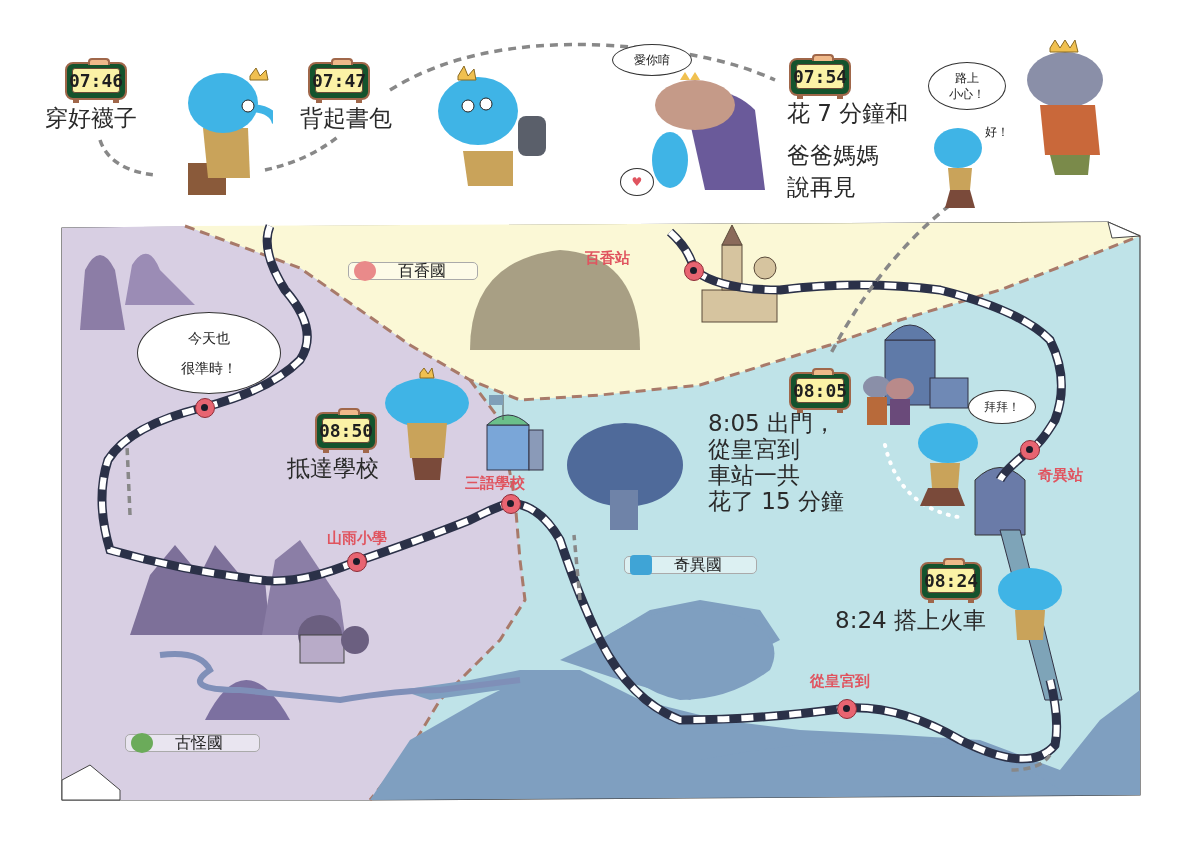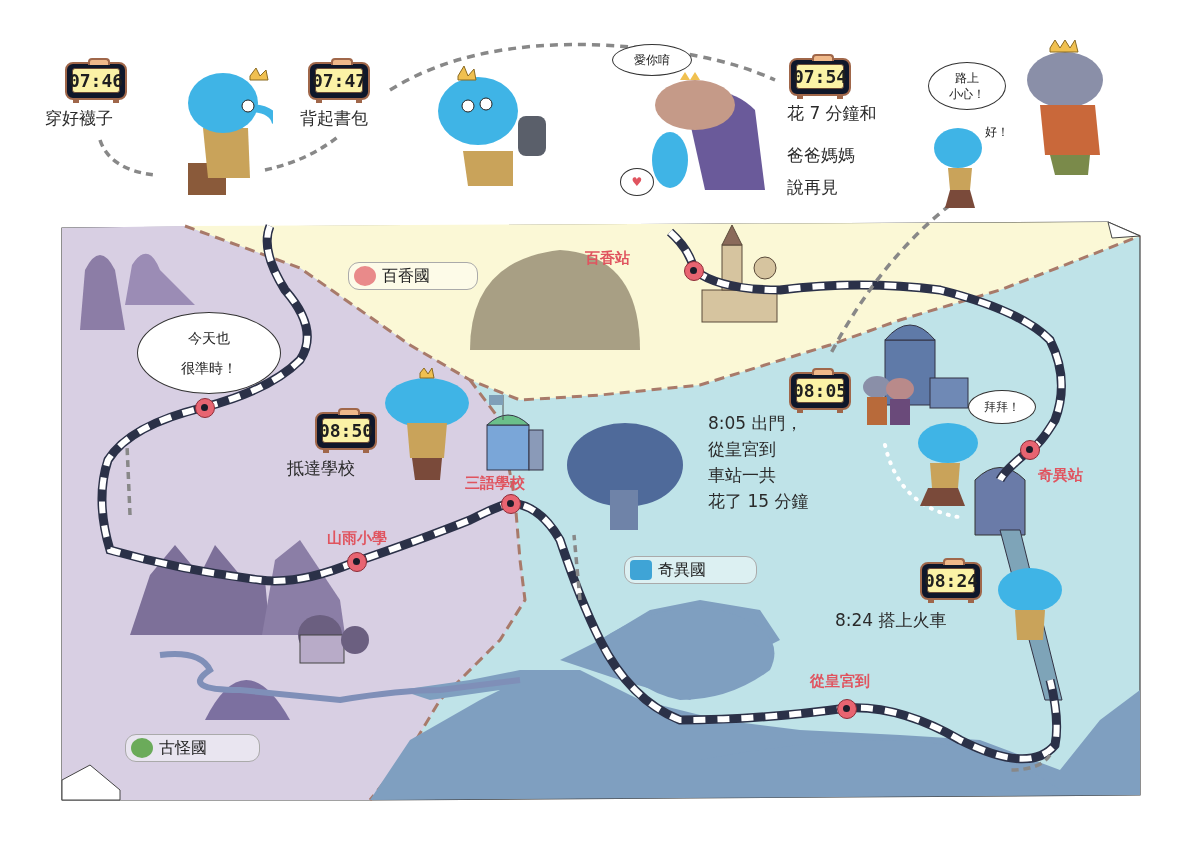--- a/index.html
+++ b/index.html
@@ -3,47 +3,47 @@
   <meta charset="utf-8">
   <style>
     html, body { margin: 0; padding: 0; }
     body {
       width: 1189px; height: 850px; background: #ffffff; position: relative; overflow: hidden;
       font-family: "DejaVu Sans", "Liberation Sans", sans-serif; color: #222;
     }
     .abs { position: absolute; }
     
     .clock {
-      position: absolute; width: 62px; height: 38px; background: #0f172a;
+      position: absolute; width: 62px; height: 38px; background: #14532d;
       border: 2px solid #a0674a; border-radius: 8px; box-sizing: border-box; padding-left: 45px;
     }
     .clock::before {
       content: ""; position: absolute; top: -6px; left: 21px; width: 18px; height: 5px;
       background: #f0b98a; border: 2px solid #a0674a; border-bottom: none; border-radius: 4px 4px 0 0;
     }
     .clock::after {
       content: ""; position: absolute; bottom: -5px; left: 6px; width: 46px; height: 3px;
       border-left: 6px solid #a0674a; border-right: 6px solid #a0674a; box-sizing: border-box;
     }
     .clock .face {
       position: absolute; left: 5px; top: 4px; right: 5px; bottom: 5px; background: #fbf2a6;
       border: 1.5px solid #6a4a36; border-radius: 3px; display: flex; align-items: center; justify-content: center;
       font-family: "DejaVu Sans Mono", "Liberation Mono", monospace; font-weight: bold; font-size: 18px;
       letter-spacing: 0px; color: #1f1f1f;
     }
-    .caption { position: absolute; font-size: 17px; line-height: 26px; color: #2a2a2a; white-space: nowrap; }
+    .caption { position: absolute; font-size: 23px; line-height: 26px; color: #2a2a2a; white-space: nowrap; }
     .bubble {
       position: absolute; background: #fff; border: 1.5px solid #333; border-radius: 50%;
       display: flex; align-items: center; justify-content: center; text-align: center;
       font-size: 12px; line-height: 16px; color: #222;
     }
     .bubble.big { font-size: 14px; line-height: 30px; }
     .country-label {
-      position: absolute; height: 28px; background: rgba(255,255,255,0.45); border: 1.5px solid #aaa;
-      border-radius: 11px; display: flex; align-items: center; gap: 6px; padding: 0 8px 0 5px;
+      position: absolute; height: 18px; background: rgba(255,255,255,0.45); border: 1.5px solid #aaa;
+      border-radius: 5px; display: flex; align-items: center; gap: 22px; padding: 0 8px 0 5px;
       font-size: 16px; color: #222; box-sizing: border-box;
     }
     .country-label .emb { width: 22px; height: 20px; border-radius: 50%; }
     .station-label { position: absolute; font-size: 15px; font-weight: bold; color: #e0545f; white-space: nowrap; }
     .station {
       position: absolute; width: 20px; height: 20px; border-radius: 50%; background: #e86471;
       border: 1.5px solid #8c2d38; box-sizing: border-box;
     }
     .station::after {
       content: ""; position: absolute; left: 5px; top: 5px; width: 7px; height: 7px; border-radius: 50%; background: #1c1c2a;

